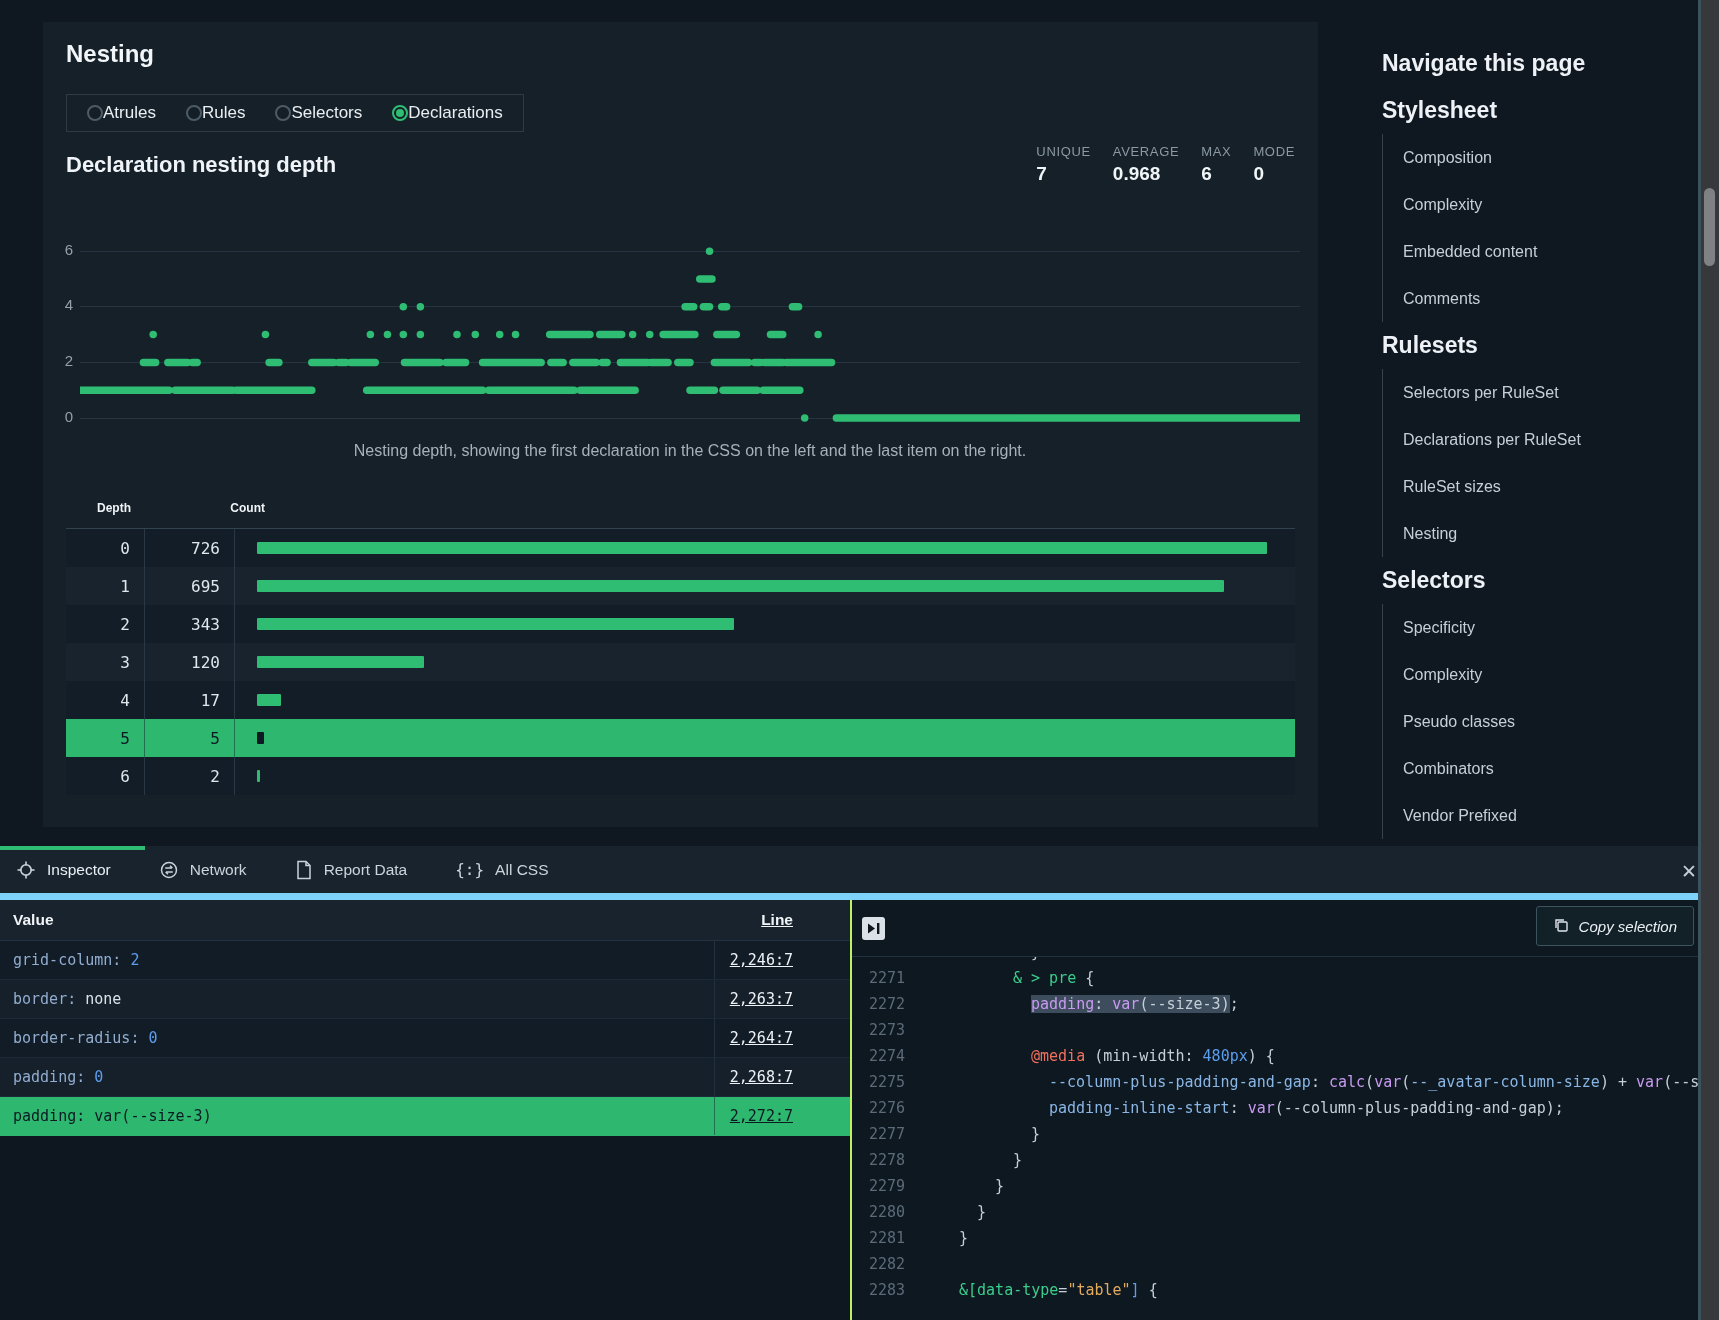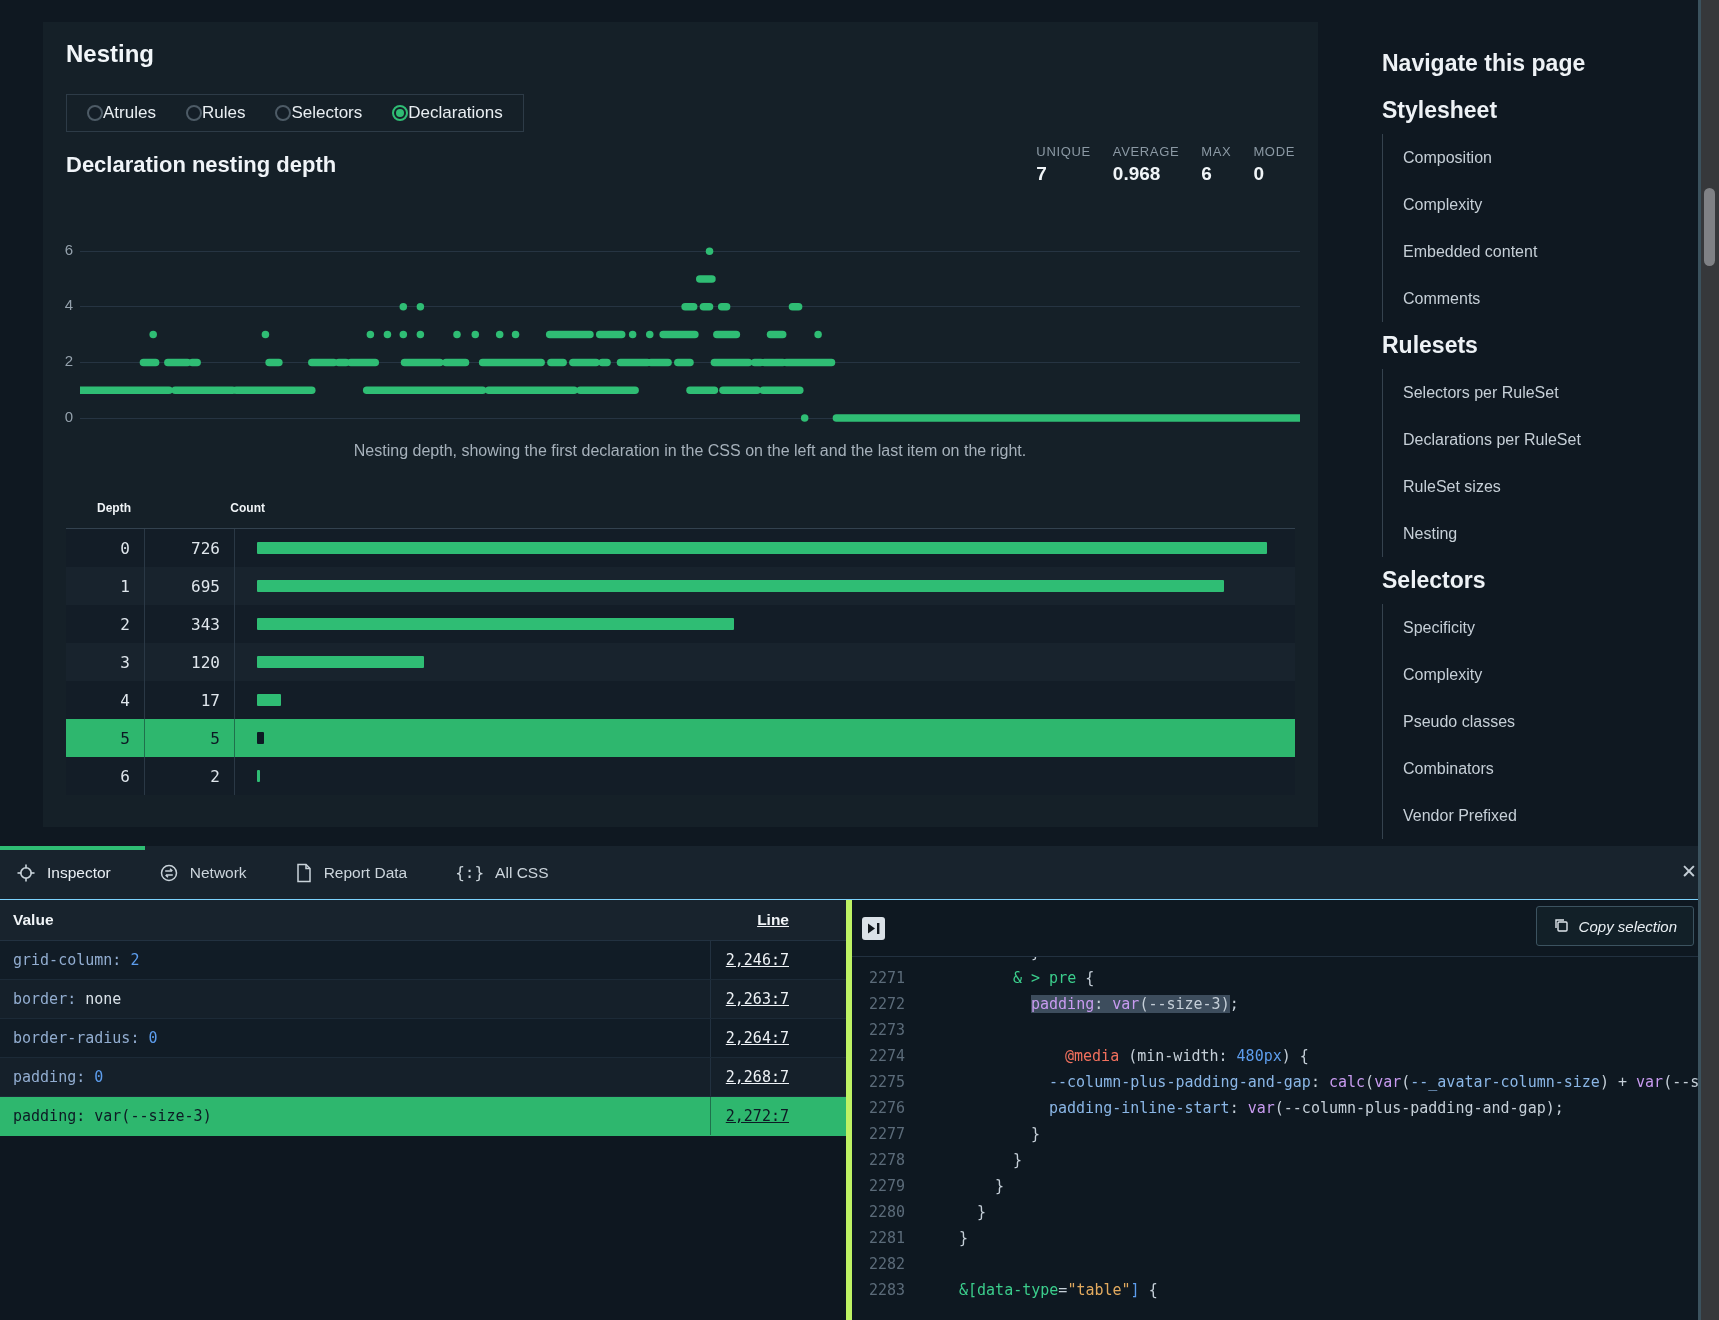--- a/index.html
+++ b/index.html
@@ -55,31 +55,31 @@
   .nav-row.item{padding-left:20px;border-left:1px solid #35424e;cursor:pointer;}
 
   
   .scroll-line{position:absolute;right:18px;top:0;width:3px;height:1320px;background:#3b525e;z-index:40;}
   .scroll-track{position:absolute;right:0;top:0;width:18px;height:1320px;background:#36383b;z-index:40;}
   .scroll-thumb{position:absolute;right:4px;top:188px;width:11px;height:78px;background:#7f8185;border-radius:6px;z-index:41;}
 
   
   .devtools{position:absolute;left:0;top:846px;width:1719px;height:474px;background:#0e1720;}
   .tabbar{position:absolute;left:0;top:0;width:100%;height:54px;background:#18232d;
-          border-bottom:1px solid #7dd3fc;box-sizing:border-box;display:flex;align-items:center;
+          border-bottom:7px solid #7dd3fc;box-sizing:border-box;display:flex;align-items:center;
           padding-left:16px;gap:48px;}
   .tab-indicator{position:absolute;left:0;top:0;width:145px;height:4px;background:#2fbd74;z-index:2;}
   .tab{display:flex;align-items:center;gap:11px;font-size:15.5px;color:#ccd5dc;cursor:pointer;}
   .tab.active{color:#e9eff4;}
   .tab svg{display:block;}
   .braces-glyph{font-family:"DejaVu Sans Mono",monospace;font-size:16px;color:#c9d3da;}
   .close-btn{position:absolute;right:22px;top:16px;font-size:19px;color:#c3cdd5;cursor:pointer;line-height:1;}
 
   .dt-body{position:absolute;left:0;top:54px;width:100%;height:420px;display:flex;}
-  .values-pane{width:852px;box-sizing:border-box;border-right:6px solid #bef264;background:#0e1720;}
+  .values-pane{width:852px;box-sizing:border-box;border-right:2px solid #bef264;background:#0e1720;}
   .vp-header{display:flex;height:40px;align-items:center;background:#18232d;border-bottom:1px solid #223140;
              font-weight:700;font-size:15.5px;color:#f0f4f7;}
   .vp-header .vh-value{padding-left:13px;flex:1;}
   .vp-header .vh-line{width:136px;text-align:right;padding-right:57px;box-sizing:border-box;
                       text-decoration:underline;cursor:pointer;}
   .v-row{display:flex;height:38px;align-items:center;border-bottom:1px solid #1c2a37;
          font-family:"DejaVu Sans Mono",monospace;font-size:15px;}
   .v-row:nth-child(odd){background:#111c26;}
   .v-row:nth-child(even){background:#15202a;}
   .v-code{flex:1;padding-left:13px;}
@@ -99,21 +99,21 @@
              display:flex;align-items:center;justify-content:center;cursor:pointer;}
   .copy-btn{position:absolute;right:25px;top:6px;height:38px;display:flex;align-items:center;gap:10px;
             padding:0 16px;border:1px solid #3c5360;border-radius:3px;background:#122028;
             font-size:15px;color:#e9eff3;cursor:pointer;}
   .code-scroll{position:absolute;left:0;top:57px;right:0;bottom:0;overflow:hidden;}
   .code-inner{position:absolute;left:0;top:-18px;width:100%;}
   .code-line{display:flex;height:26px;line-height:26px;font-family:"DejaVu Sans Mono",monospace;font-size:15px;white-space:pre;}
   .ln{width:62px;padding-left:17px;color:#5b6b79;flex:none;}
   .lc{margin-left:10px;flex:1;overflow:hidden;white-space:pre;}
   .tk-pun{color:#c5cfd8;} .tk-sel{color:#3bcd8c;} .tk-prop{color:#c89bf0;} .tk-fn{color:#c89bf0;}
-  .tk-at{color:#f1705d;margin-left:34px;} .tk-num{color:#5d9ded;} .tk-cprop{color:#8ab6e6;} .tk-str{color:#e2aa5f;}
+  .tk-at{color:#f1705d;} .tk-num{color:#5d9ded;} .tk-cprop{color:#8ab6e6;} .tk-str{color:#e2aa5f;}
   .tk-hl{background:#3d4d5d;}
 </style>
 </head>
 <body>
 
 <div class="main-panel">
   <div class="panel-title">Nesting</div>
   <div class="radio-group" id="radio-group">
       <span class="radio-item">
         <span class="radio-dot"></span>

